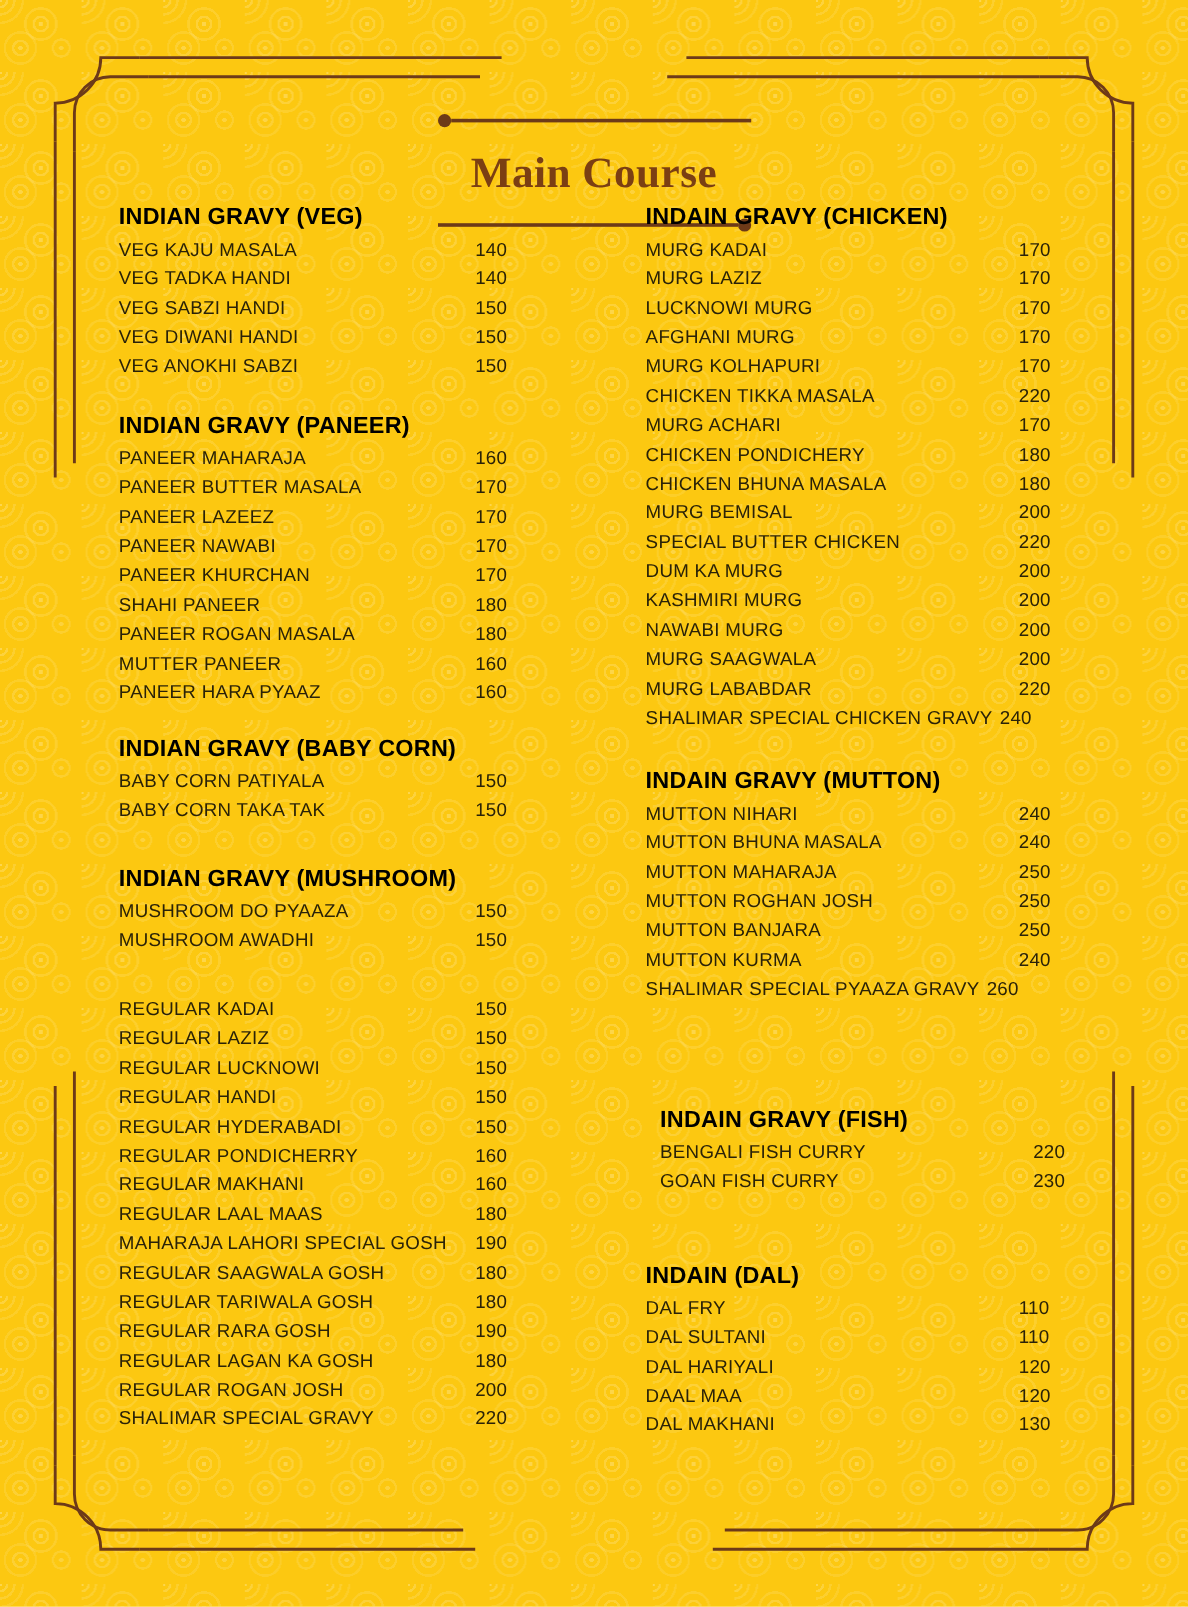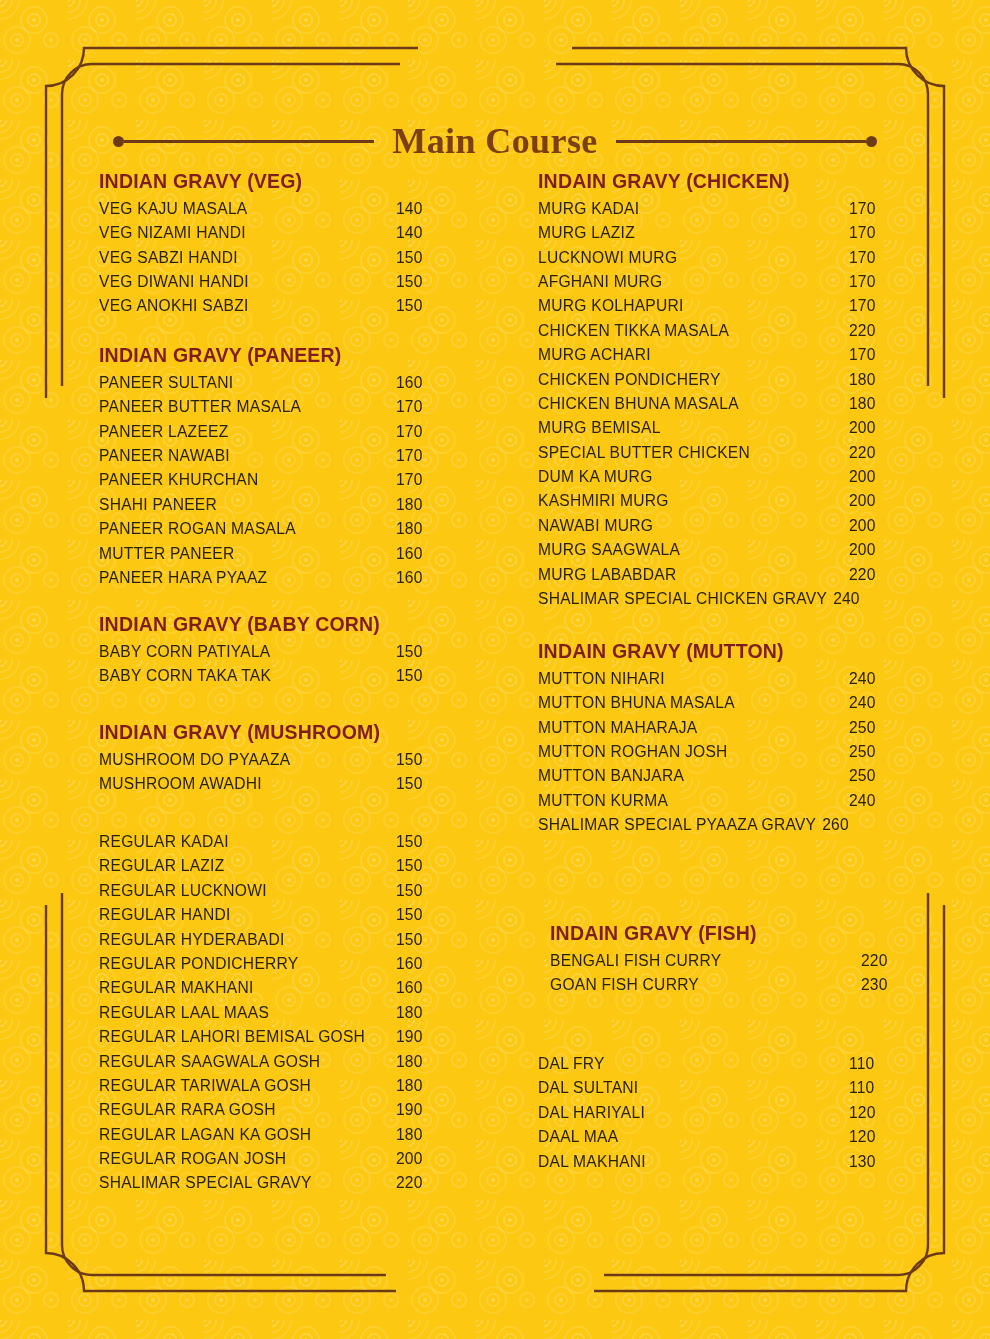--- a/index.html
+++ b/index.html
@@ -27,21 +27,21 @@
     opacity:.85;
     pointer-events:none;
   }
   #border-layer{position:absolute;inset:0;pointer-events:none;}
 
   #content{position:absolute;inset:0;}
 
   
   #title-block{
     position:absolute;left:0;right:0;top:99px;
-    display:flex;align-items:center;justify-content:center;
+    display:flex;align-items:center;justify-content:center;flex-direction:column;
   }
   .title-rule{
     display:flex;align-items:center;
     height:3px;
   }
   .title-rule .line{height:3px;background:#6d3a18;}
   .title-rule.left .line{width:250px;}
   .title-rule.right .line{width:250px;}
   .title-dot{
     width:11px;height:11px;border-radius:50%;
@@ -61,21 +61,21 @@
   
   .column{position:absolute;top:0;}
   #column-left{left:99px;width:340px;}
   #column-right{left:538px;width:350px;}
 
   .section{margin:0;}
   .section-title{
     font-family:"Liberation Sans", sans-serif;
     font-weight:700;
     font-size:19.5px;
-    color:#7f1d1d;
+    color:#000000;
     letter-spacing:.2px;
     white-space:nowrap;
     margin:0 0 3px 0;
     line-height:1.22;
   }
   .items{list-style:none;margin:0;padding:0;}
   .item-row{
     position:relative;
     height:24.4px;
     line-height:24.4px;
@@ -161,30 +161,30 @@
         <span class="line"></span>
         <span class="title-dot"></span>
       </div>
     </div>
 
     <div class="column" id="column-left">
         <div class="section" style="position: absolute; top: 170px; left: 0px; right: 0px;">
           <div class="section-title">INDIAN GRAVY  (VEG)</div>
           <ul class="items">
             <li class="item-row"><span class="item-name">VEG KAJU MASALA</span><span class="item-price">140</span></li>
-            <li class="item-row"><span class="item-name">VEG NIZAMI HANDI</span><span class="item-price">140</span></li>
+            <li class="item-row"><span class="item-name">VEG TADKA HANDI</span><span class="item-price">140</span></li>
             <li class="item-row"><span class="item-name">VEG SABZI HANDI</span><span class="item-price">150</span></li>
             <li class="item-row"><span class="item-name">VEG DIWANI HANDI</span><span class="item-price">150</span></li>
             <li class="item-row"><span class="item-name">VEG ANOKHI SABZI</span><span class="item-price">150</span></li>
           </ul>
         </div>
         <div class="section" style="position: absolute; top: 344px; left: 0px; right: 0px;">
           <div class="section-title">INDIAN GRAVY  (PANEER)</div>
           <ul class="items">
-            <li class="item-row"><span class="item-name">PANEER SULTANI</span><span class="item-price">160</span></li>
+            <li class="item-row"><span class="item-name">PANEER MAHARAJA</span><span class="item-price">160</span></li>
             <li class="item-row"><span class="item-name">PANEER BUTTER MASALA</span><span class="item-price">170</span></li>
             <li class="item-row"><span class="item-name">PANEER LAZEEZ</span><span class="item-price">170</span></li>
             <li class="item-row"><span class="item-name">PANEER NAWABI</span><span class="item-price">170</span></li>
             <li class="item-row"><span class="item-name">PANEER KHURCHAN</span><span class="item-price">170</span></li>
             <li class="item-row"><span class="item-name">SHAHI PANEER</span><span class="item-price">180</span></li>
             <li class="item-row"><span class="item-name">PANEER ROGAN MASALA</span><span class="item-price">180</span></li>
             <li class="item-row"><span class="item-name">MUTTER PANEER</span><span class="item-price">160</span></li>
             <li class="item-row"><span class="item-name">PANEER HARA PYAAZ</span><span class="item-price">160</span></li>
           </ul>
         </div>
@@ -205,21 +205,21 @@
         <div class="section" style="position: absolute; top: 830px; left: 0px; right: 0px;">
           <ul class="items">
             <li class="item-row"><span class="item-name">REGULAR KADAI</span><span class="item-price">150</span></li>
             <li class="item-row"><span class="item-name">REGULAR LAZIZ</span><span class="item-price">150</span></li>
             <li class="item-row"><span class="item-name">REGULAR LUCKNOWI</span><span class="item-price">150</span></li>
             <li class="item-row"><span class="item-name">REGULAR HANDI</span><span class="item-price">150</span></li>
             <li class="item-row"><span class="item-name">REGULAR HYDERABADI</span><span class="item-price">150</span></li>
             <li class="item-row"><span class="item-name">REGULAR PONDICHERRY</span><span class="item-price">160</span></li>
             <li class="item-row"><span class="item-name">REGULAR  MAKHANI</span><span class="item-price">160</span></li>
             <li class="item-row"><span class="item-name">REGULAR  LAAL MAAS</span><span class="item-price">180</span></li>
-            <li class="item-row"><span class="item-name">REGULAR  LAHORI BEMISAL GOSH</span><span class="item-price">190</span></li>
+            <li class="item-row"><span class="item-name">MAHARAJA  LAHORI SPECIAL GOSH</span><span class="item-price">190</span></li>
             <li class="item-row"><span class="item-name">REGULAR  SAAGWALA GOSH</span><span class="item-price">180</span></li>
             <li class="item-row"><span class="item-name">REGULAR  TARIWALA GOSH</span><span class="item-price">180</span></li>
             <li class="item-row"><span class="item-name">REGULAR  RARA GOSH</span><span class="item-price">190</span></li>
             <li class="item-row"><span class="item-name">REGULAR  LAGAN KA GOSH</span><span class="item-price">180</span></li>
             <li class="item-row"><span class="item-name">REGULAR  ROGAN JOSH</span><span class="item-price">200</span></li>
             <li class="item-row"><span class="item-name">SHALIMAR SPECIAL GRAVY</span><span class="item-price">220</span></li>
           </ul>
         </div>
       </div>
     <div class="column" id="column-right">
@@ -258,20 +258,21 @@
           </ul>
         </div>
         <div class="section" style="position: absolute; top: 922px; left: 12px; right: 0px;">
           <div class="section-title">INDAIN GRAVY (FISH)</div>
           <ul class="items">
             <li class="item-row"><span class="item-name">BENGALI FISH CURRY</span><span class="item-price">220</span></li>
             <li class="item-row"><span class="item-name">GOAN  FISH CURRY</span><span class="item-price">230</span></li>
           </ul>
         </div>
         <div class="section" style="position: absolute; top: 1052px; left: 0px; right: 0px;">
+          <div class="section-title">INDAIN  (DAL)</div>
           <ul class="items">
             <li class="item-row"><span class="item-name">DAL FRY</span><span class="item-price">110</span></li>
             <li class="item-row"><span class="item-name">DAL SULTANI</span><span class="item-price">110</span></li>
             <li class="item-row"><span class="item-name">DAL HARIYALI</span><span class="item-price">120</span></li>
             <li class="item-row"><span class="item-name">DAAL MAA</span><span class="item-price">120</span></li>
             <li class="item-row"><span class="item-name">DAL MAKHANI</span><span class="item-price">130</span></li>
           </ul>
         </div>
       </div>
 

